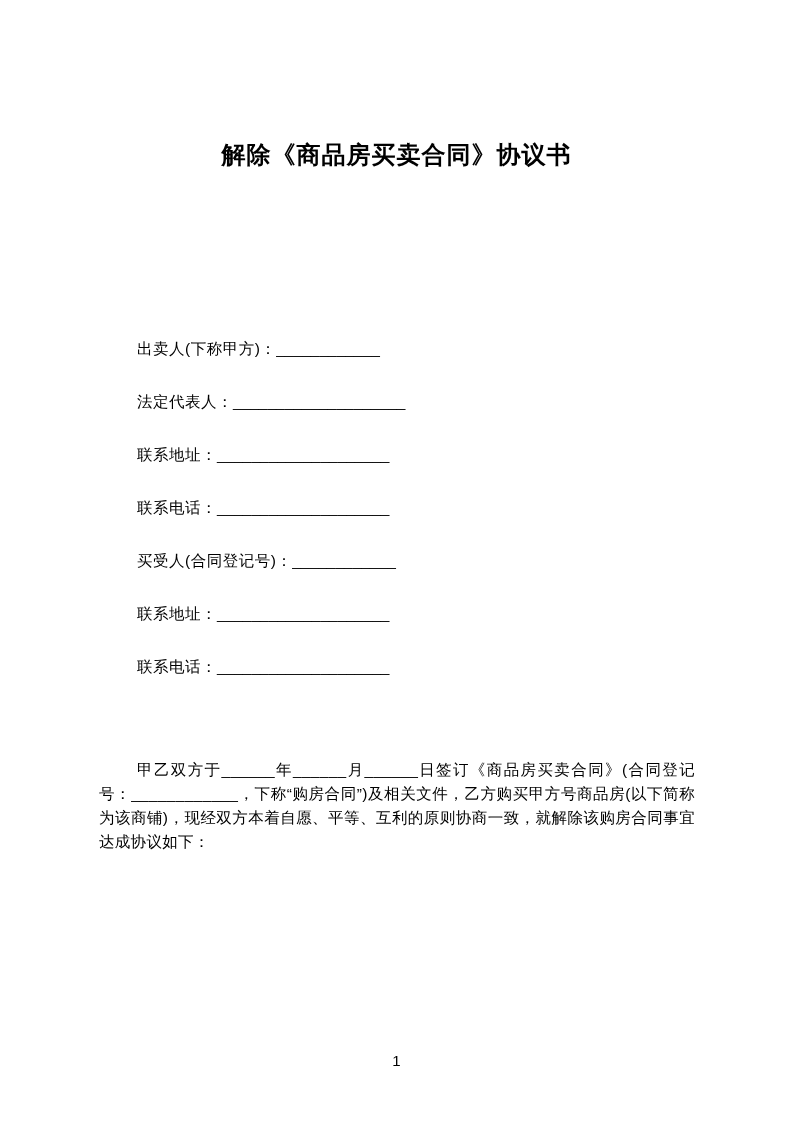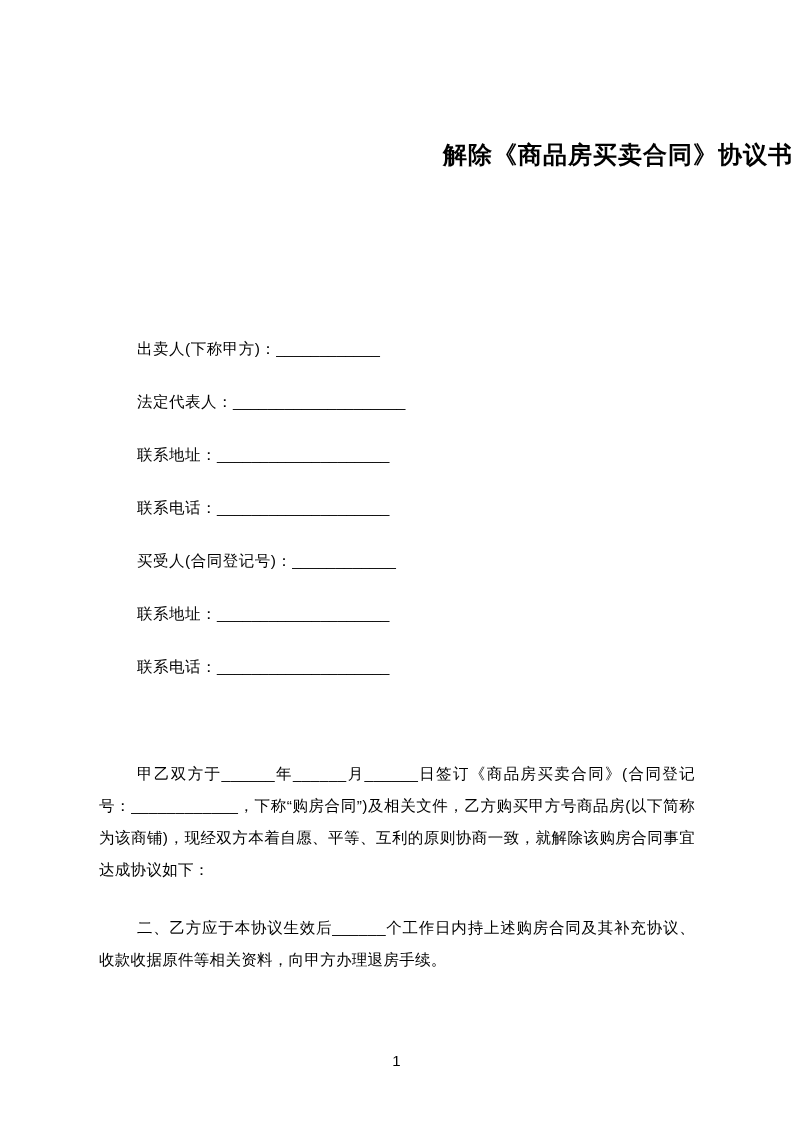--- a/index.html
+++ b/index.html
@@ -14,21 +14,21 @@
     background: #ffffff;
     color: #000000;
     font-family: "Liberation Sans", "DejaVu Sans", sans-serif;
     overflow: hidden;
   }
   .doc-title {
     position: absolute;
     top: 139px;
     left: 0;
     width: 793px;
-    text-align: right;
+    text-align: center;
     font-size: 24px;
     font-weight: bold;
     letter-spacing: 1px;
     white-space: nowrap;
   }
   .fields {
     position: absolute;
     top: 338px;
     left: 137px;
     width: 560px;
@@ -47,21 +47,21 @@
     margin-top: 27px;
   }
   .paragraphs {
     position: absolute;
     top: 758px;
     left: 99px;
     width: 596px;
   }
   .para {
     font-size: 15.5px;
-    line-height: 32px;
+    line-height: 24px;
     text-align: justify;
     text-indent: 38px;
     margin: 0 0 26px 0;
     letter-spacing: 0.3px;
   }
   .page-number {
     position: absolute;
     top: 1052px;
     left: 0;
     width: 793px;
@@ -95,18 +95,17 @@
     <div class="field-row">
       <span class="field-label">联系地址：</span><span class="field-blank">____________________</span>
     </div>
     <div class="field-row">
       <span class="field-label">联系电话：</span><span class="field-blank">____________________</span>
     </div>
   </div>
 
   <div class="paragraphs">
     <p class="para">甲乙双方于______年______月______日签订《商品房买卖合同》(合同登记号：____________，下称“购房合同”)及相关文件，乙方购买甲方号商品房(以下简称为该商铺)，现经双方本着自愿、平等、互利的原则协商一致，就解除该购房合同事宜达成协议如下：</p>
-    <p class="para">二、乙方应于本协议生效后______个工作日内持上述购房合同及其补充协议、收款收据原件等相关资料，向甲方办理退房手续。</p>
   </div>
 
   <div class="page-number">1</div>
 
 </div>
 
 </body></html>

